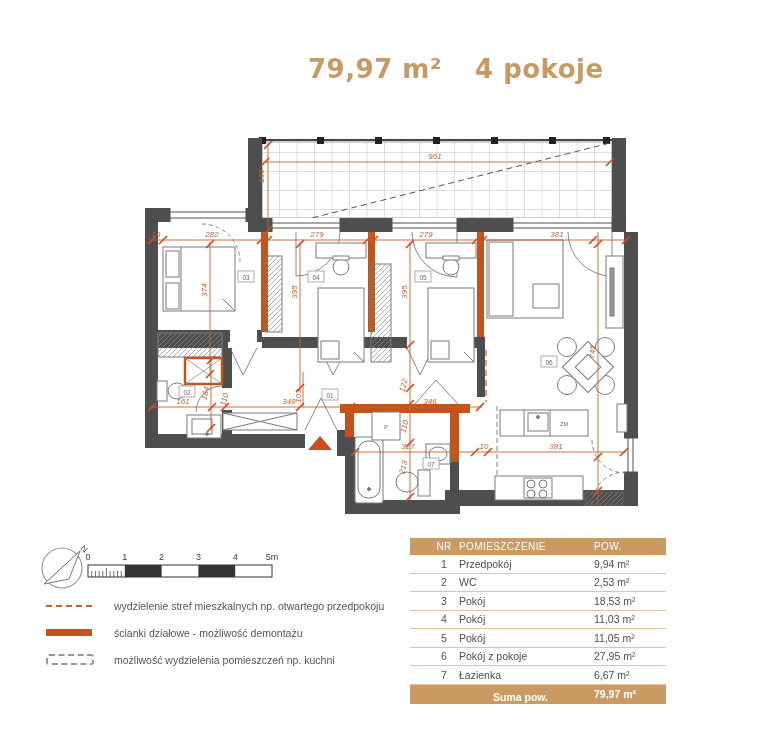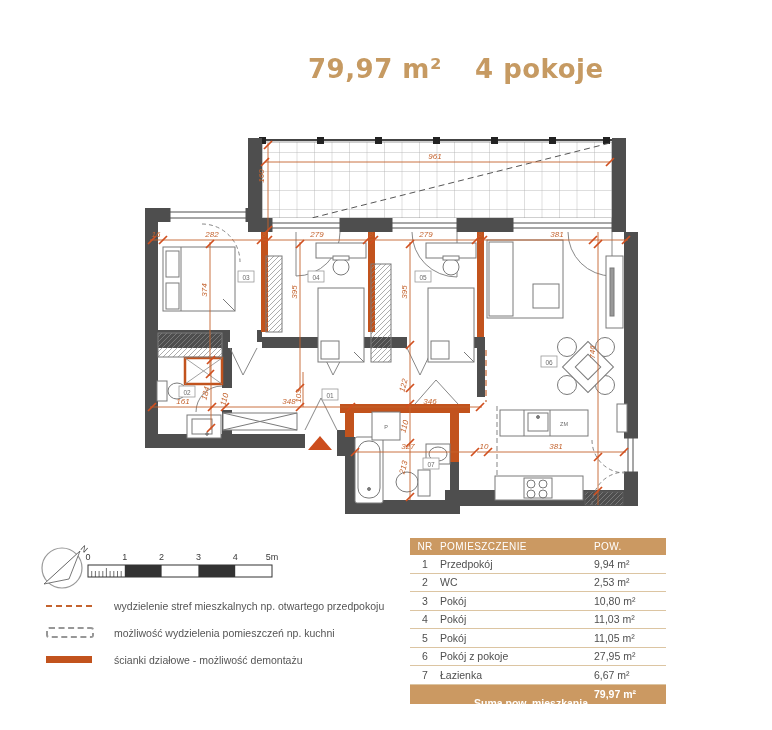--- a/index.html
+++ b/index.html
@@ -18,21 +18,21 @@
   .lrow{display:flex;align-items:center;height:27px;}
   .sym{width:48px;flex:0 0 48px;display:flex;justify-content:flex-start;align-items:center;}
   .sym-dash{width:46px;height:0;border-top:2px dashed #c4632e;}
   .sym-dash2{width:44px;height:7px;border:2px dashed #979797;border-radius:3px;}
   .sym-solid{width:46px;height:7px;background:#c2531d;}
   .ltext{font-size:10.5px;color:#555;padding-left:20px;}
   
   .rtable{position:absolute;left:410px;top:538px;width:256px;font-size:10.5px;}
   .thead{display:flex;background:#cb9962;color:#fff;height:17px;align-items:center;
          font-size:10px;letter-spacing:.4px;}
-  .col-nr{width:30px;text-align:center;flex:0 0 30px;}
+  .col-nr{width:30px;text-align:center;flex:0 0 30px;padding-left:19px;}
   .col-name{flex:1;text-align:left;}
   .col-area{width:72px;flex:0 0 72px;text-align:left;padding-right:0;}
   .trow{display:flex;height:17.5px;align-items:center;border-bottom:1px solid #dcc5a2;
         color:#4f4f4f;background:#fff;}
   .tfoot{display:flex;background:#cb9962;color:#fff;height:19px;align-items:center;
          font-weight:bold;}
   .tfoot .col-name{padding-left:34px;margin-top:17px;}
 </style>
 </head>
 <body>
@@ -386,29 +386,29 @@
 
   <div class="legend">
     <div class="lrow">
       <div class="sym">
           <div class="sym-dash"></div>
         </div>
       <div class="ltext">wydzielenie stref mieszkalnych np. otwartego przedpokoju</div>
     </div>
     <div class="lrow">
       <div class="sym">
+          <div class="sym-solid"></div>
+        </div>
+      <div class="ltext">ścianki działowe - możliwość demontażu</div>
+    </div>
+    <div class="lrow">
+      <div class="sym">
           <div class="sym-dash2"></div>
         </div>
       <div class="ltext">możliwość wydzielenia pomieszczeń np. kuchni</div>
-    </div>
-    <div class="lrow">
-      <div class="sym">
-          <div class="sym-solid"></div>
-        </div>
-      <div class="ltext">ścianki działowe - możliwość demontażu</div>
     </div>
   </div>
 
   <div class="rtable">
     <div class="thead">
       <span class="col-nr">NR</span>
       <span class="col-name">POMIESZCZENIE</span>
       <span class="col-area">POW.</span>
     </div>
     <div class="trow">
@@ -417,21 +417,21 @@
         <span class="col-area">9,94 m²</span>
     </div>
     <div class="trow">
       <span class="col-nr">2</span>
         <span class="col-name">WC</span>
         <span class="col-area">2,53 m²</span>
     </div>
     <div class="trow">
       <span class="col-nr">3</span>
         <span class="col-name">Pokój</span>
-        <span class="col-area">10,80 m²</span>
+        <span class="col-area">18,53 m²</span>
     </div>
     <div class="trow">
       <span class="col-nr">4</span>
         <span class="col-name">Pokój</span>
         <span class="col-area">11,03 m²</span>
     </div>
     <div class="trow">
       <span class="col-nr">5</span>
         <span class="col-name">Pokój</span>
         <span class="col-area">11,05 m²</span>

